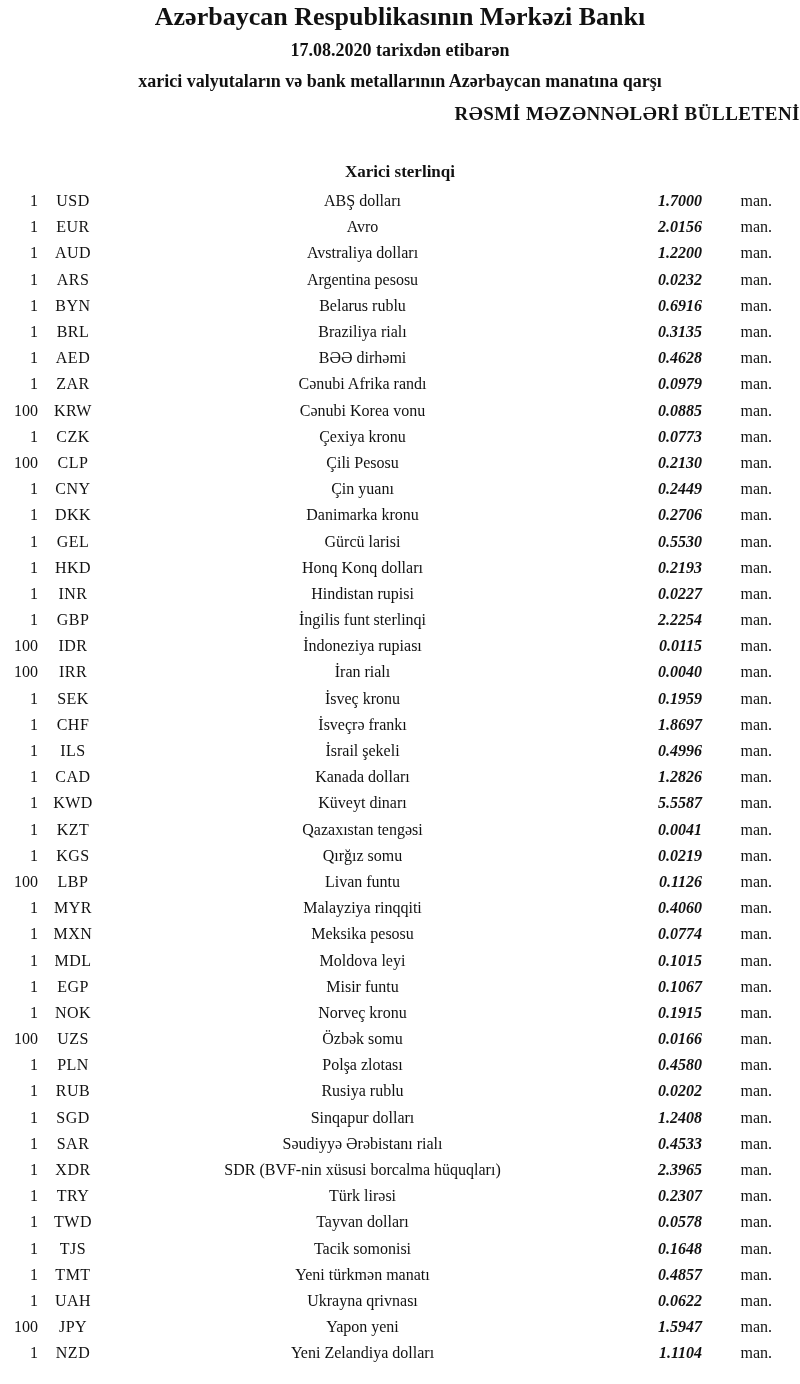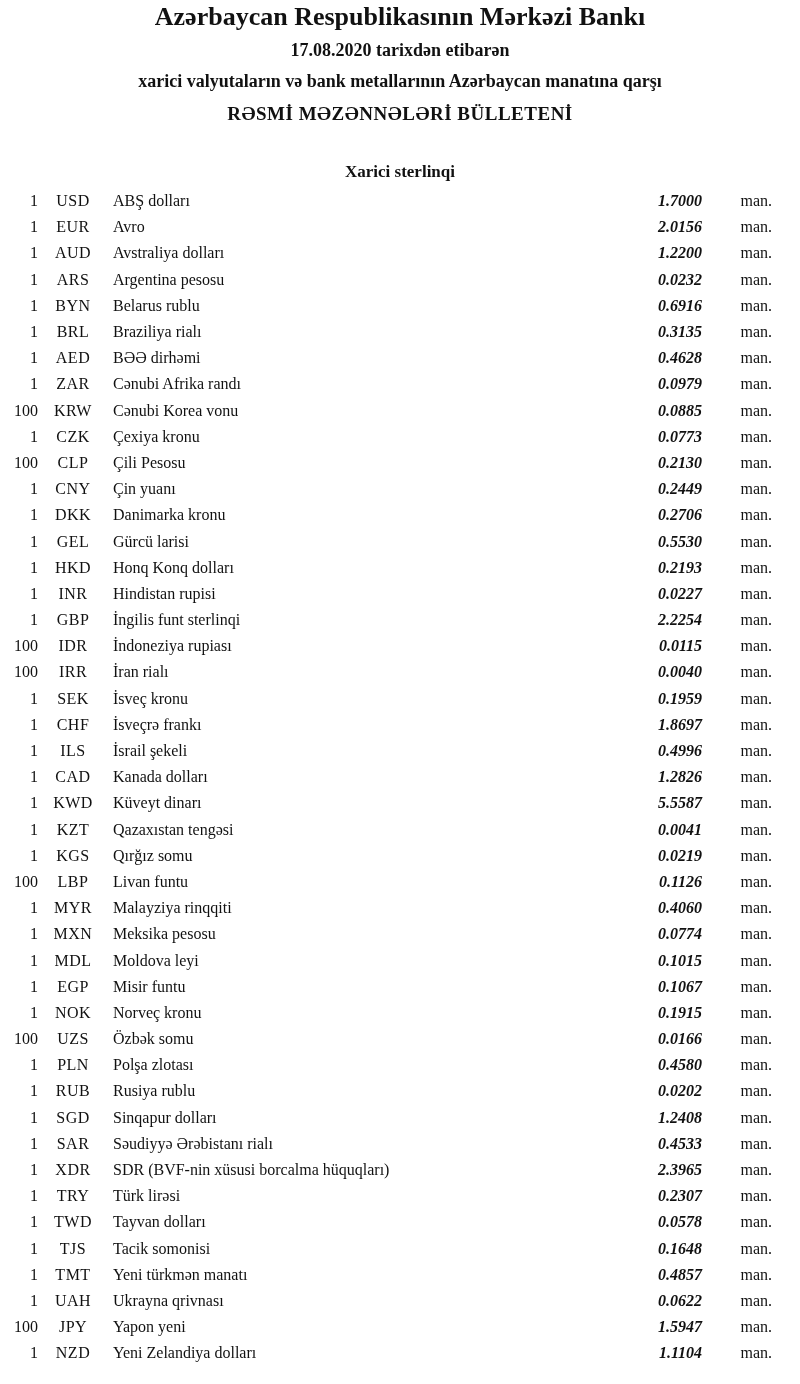--- a/index.html
+++ b/index.html
@@ -39,20 +39,21 @@
     font-weight: bold;
     line-height: 31px;
     margin: 0;
   }
   .header .bulletin-title {
     font-size: 19px;
     font-weight: bold;
     line-height: 34px;
     margin: 0;
     letter-spacing: 0.5px;
+    text-align: right;
   }
   .section-title {
     text-align: center;
     font-size: 17px;
     font-weight: bold;
     margin-top: 29px;
     line-height: 24px;
   }
   .rates-table {
     margin-top: 4px;
@@ -73,20 +74,21 @@
     width: 70px;
     text-align: center;
     flex: none;
     letter-spacing: 0.5px;
   }
   .row .name {
     flex: 1 1 auto;
     padding-left: 5px;
     white-space: nowrap;
     overflow: hidden;
+    text-align: center;
   }
   .row .rate {
     width: 90px;
     text-align: right;
     flex: none;
     font-weight: bold;
     font-style: italic;
   }
   .row .unit {
     width: 46px;

